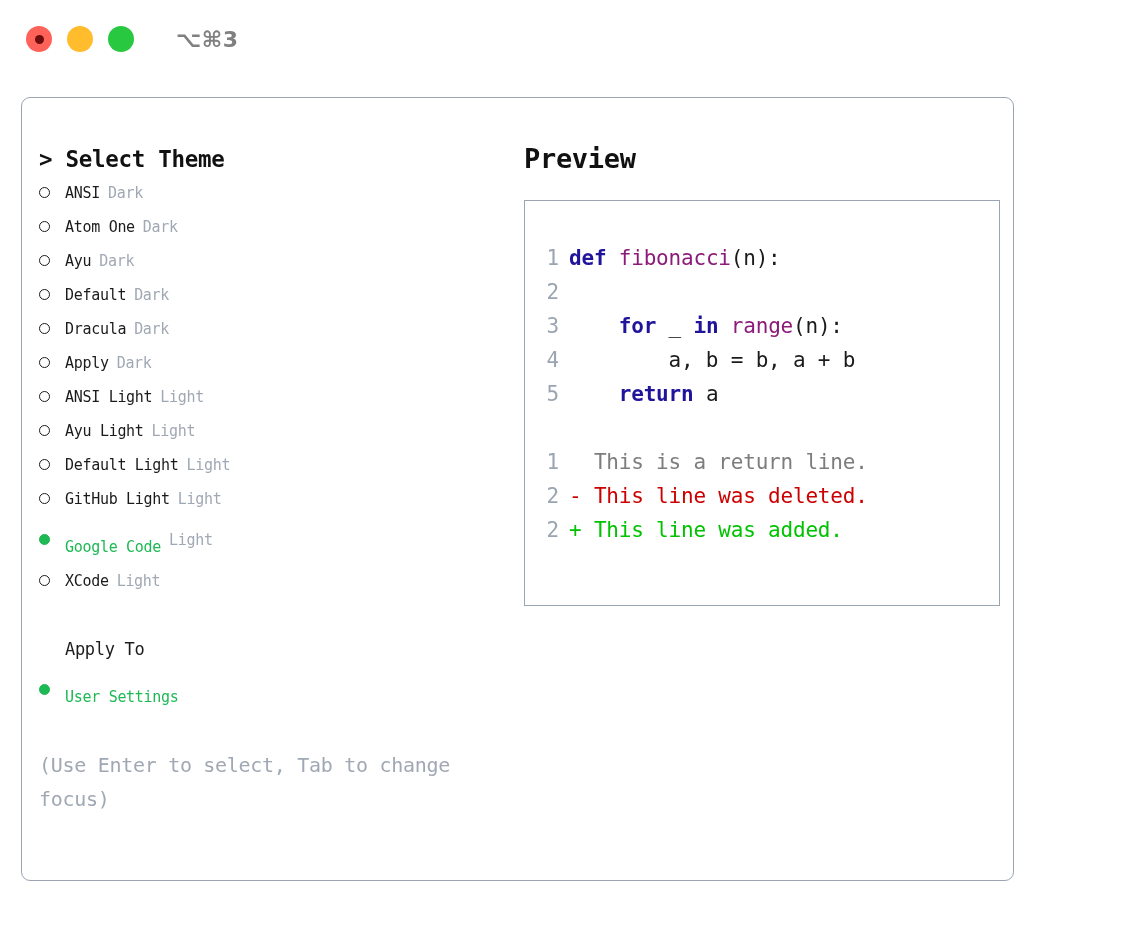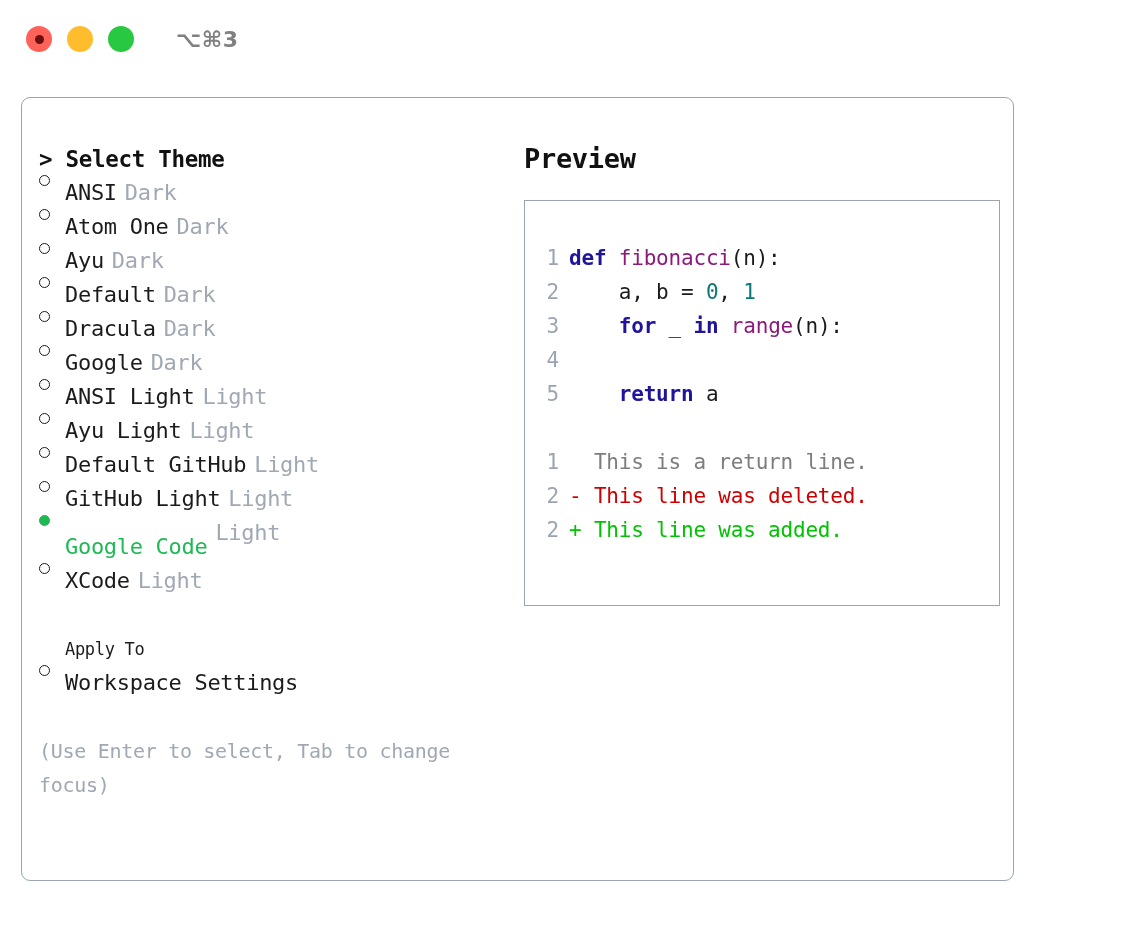--- a/index.html
+++ b/index.html
@@ -84,23 +84,23 @@
   .heading {
     font-size: 22.5px;
     font-weight: 700;
     color: #111111;
     letter-spacing: -0.3px;
     line-height: 34px;
     white-space: pre;
   }
   .opt-row {
     display: flex;
-    align-items: flex-start;
-    line-height: 34px;
-    font-size: 22px;
+    align-items: center;
+    line-height: 34px;
+    font-size: 15px;
     white-space: pre;
     letter-spacing: -0.3px;
   }
   .bullet {
     width: 26px;
     flex: none;
     display: inline-flex;
     align-items: center;
     justify-content: flex-start;
     position: relative;
@@ -205,47 +205,47 @@
   <div id="panel-body">
 
     <div id="theme-column">
       <div class="heading">&gt; Select Theme</div>
       <div id="theme-list">
           <div class="opt-row"><span class="bullet"><i></i></span><span class="opt-name">ANSI</span><span class="opt-tag">Dark</span></div>
           <div class="opt-row"><span class="bullet"><i></i></span><span class="opt-name">Atom One</span><span class="opt-tag">Dark</span></div>
           <div class="opt-row"><span class="bullet"><i></i></span><span class="opt-name">Ayu</span><span class="opt-tag">Dark</span></div>
           <div class="opt-row"><span class="bullet"><i></i></span><span class="opt-name">Default</span><span class="opt-tag">Dark</span></div>
           <div class="opt-row"><span class="bullet"><i></i></span><span class="opt-name">Dracula</span><span class="opt-tag">Dark</span></div>
-          <div class="opt-row"><span class="bullet"><i></i></span><span class="opt-name">Google</span><span class="opt-tag">Dark</span></div>
+          <div class="opt-row"><span class="bullet"><i></i></span><span class="opt-name">Apply</span><span class="opt-tag">Dark</span></div>
           <div class="opt-row"><span class="bullet"><i></i></span><span class="opt-name">ANSI Light</span><span class="opt-tag">Light</span></div>
           <div class="opt-row"><span class="bullet"><i></i></span><span class="opt-name">Ayu Light</span><span class="opt-tag">Light</span></div>
-          <div class="opt-row"><span class="bullet"><i></i></span><span class="opt-name">Default GitHub</span><span class="opt-tag">Light</span></div>
+          <div class="opt-row"><span class="bullet"><i></i></span><span class="opt-name">Default Light</span><span class="opt-tag">Light</span></div>
           <div class="opt-row"><span class="bullet"><i></i></span><span class="opt-name">GitHub Light</span><span class="opt-tag">Light</span></div>
           <div class="opt-row sel"><span class="bullet sel"><i></i></span><span class="opt-name">Google Code</span><span class="opt-tag">Light</span></div>
           <div class="opt-row"><span class="bullet"><i></i></span><span class="opt-name">XCode</span><span class="opt-tag">Light</span></div>
         </div>
 
       <div class="spacer-sm"></div>
 
       <div class="section-label">Apply To</div>
       <div id="apply-list">
-          <div class="opt-row"><span class="bullet"><i></i></span><span class="opt-name">Workspace Settings</span></div>
+          <div class="opt-row sel"><span class="bullet sel"><i></i></span><span class="opt-name">User Settings</span></div>
         </div>
 
       <div id="hint-text">(Use Enter to select, Tab to change focus)</div>
     </div>
 
     <div id="preview-column">
       <div id="preview-title">Preview</div>
       <div id="code-box">
         <div id="code-lines">
             <div class="code-line"><span class="gutter">1</span><span class="code-text"><span class="tok-kw">def </span><span class="tok-fn">fibonacci</span><span class="tok-plain">(n):</span></span></div>
-            <div class="code-line"><span class="gutter">2</span><span class="code-text"><span class="tok-plain">    a, b = </span><span class="tok-num">0</span><span class="tok-plain">, </span><span class="tok-num">1</span></span></div>
+            <div class="code-line"><span class="gutter">2</span></div>
             <div class="code-line"><span class="gutter">3</span><span class="code-text"><span class="tok-plain">    </span><span class="tok-kw">for</span><span class="tok-plain"> _ </span><span class="tok-kw">in</span><span class="tok-plain"> </span><span class="tok-fn">range</span><span class="tok-plain">(n):</span></span></div>
-            <div class="code-line"><span class="gutter">4</span></div>
+            <div class="code-line"><span class="gutter">4</span><span class="code-text"><span class="tok-plain">        a, b = b, a + b</span></span></div>
             <div class="code-line"><span class="gutter">5</span><span class="code-text"><span class="tok-plain">    </span><span class="tok-kw">return</span><span class="tok-plain"> a</span></span></div>
           </div>
         <div class="blank-line"></div>
         <div id="diff-lines">
             <div class="code-line"><span class="gutter">1</span><span class="diff-ctx"> </span><span class="diff-ctx"> This is a return line.</span></div>
             <div class="code-line"><span class="gutter">2</span><span class="diff-del">-</span><span class="diff-del"> This line was deleted.</span></div>
             <div class="code-line"><span class="gutter">2</span><span class="diff-add">+</span><span class="diff-add"> This line was added.</span></div>
           </div>
       </div>
     </div>

